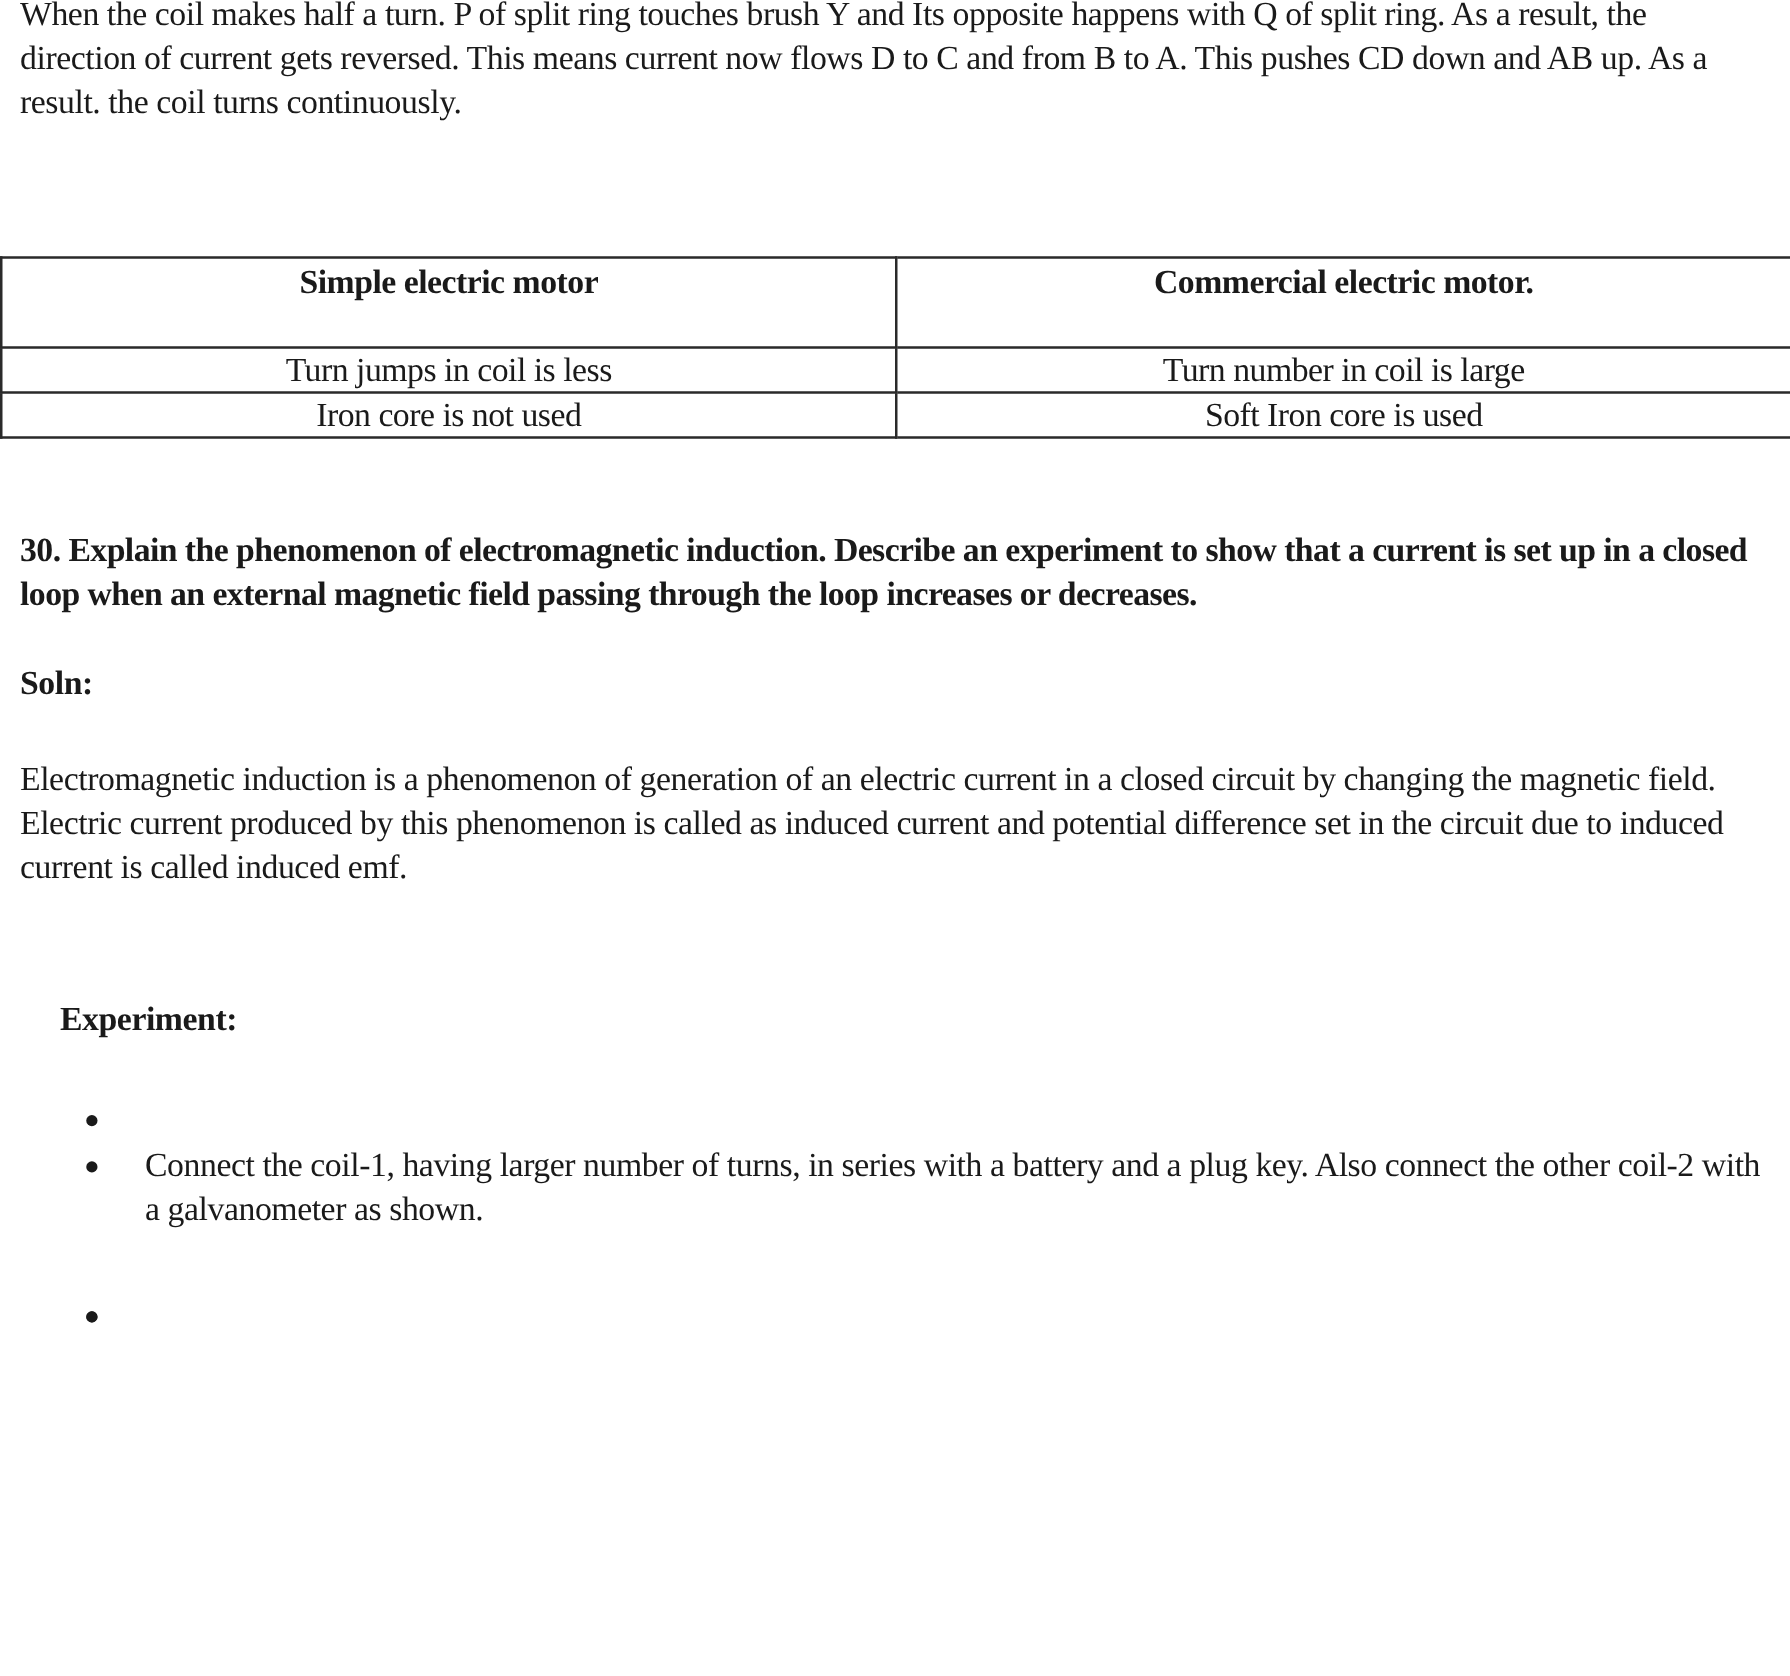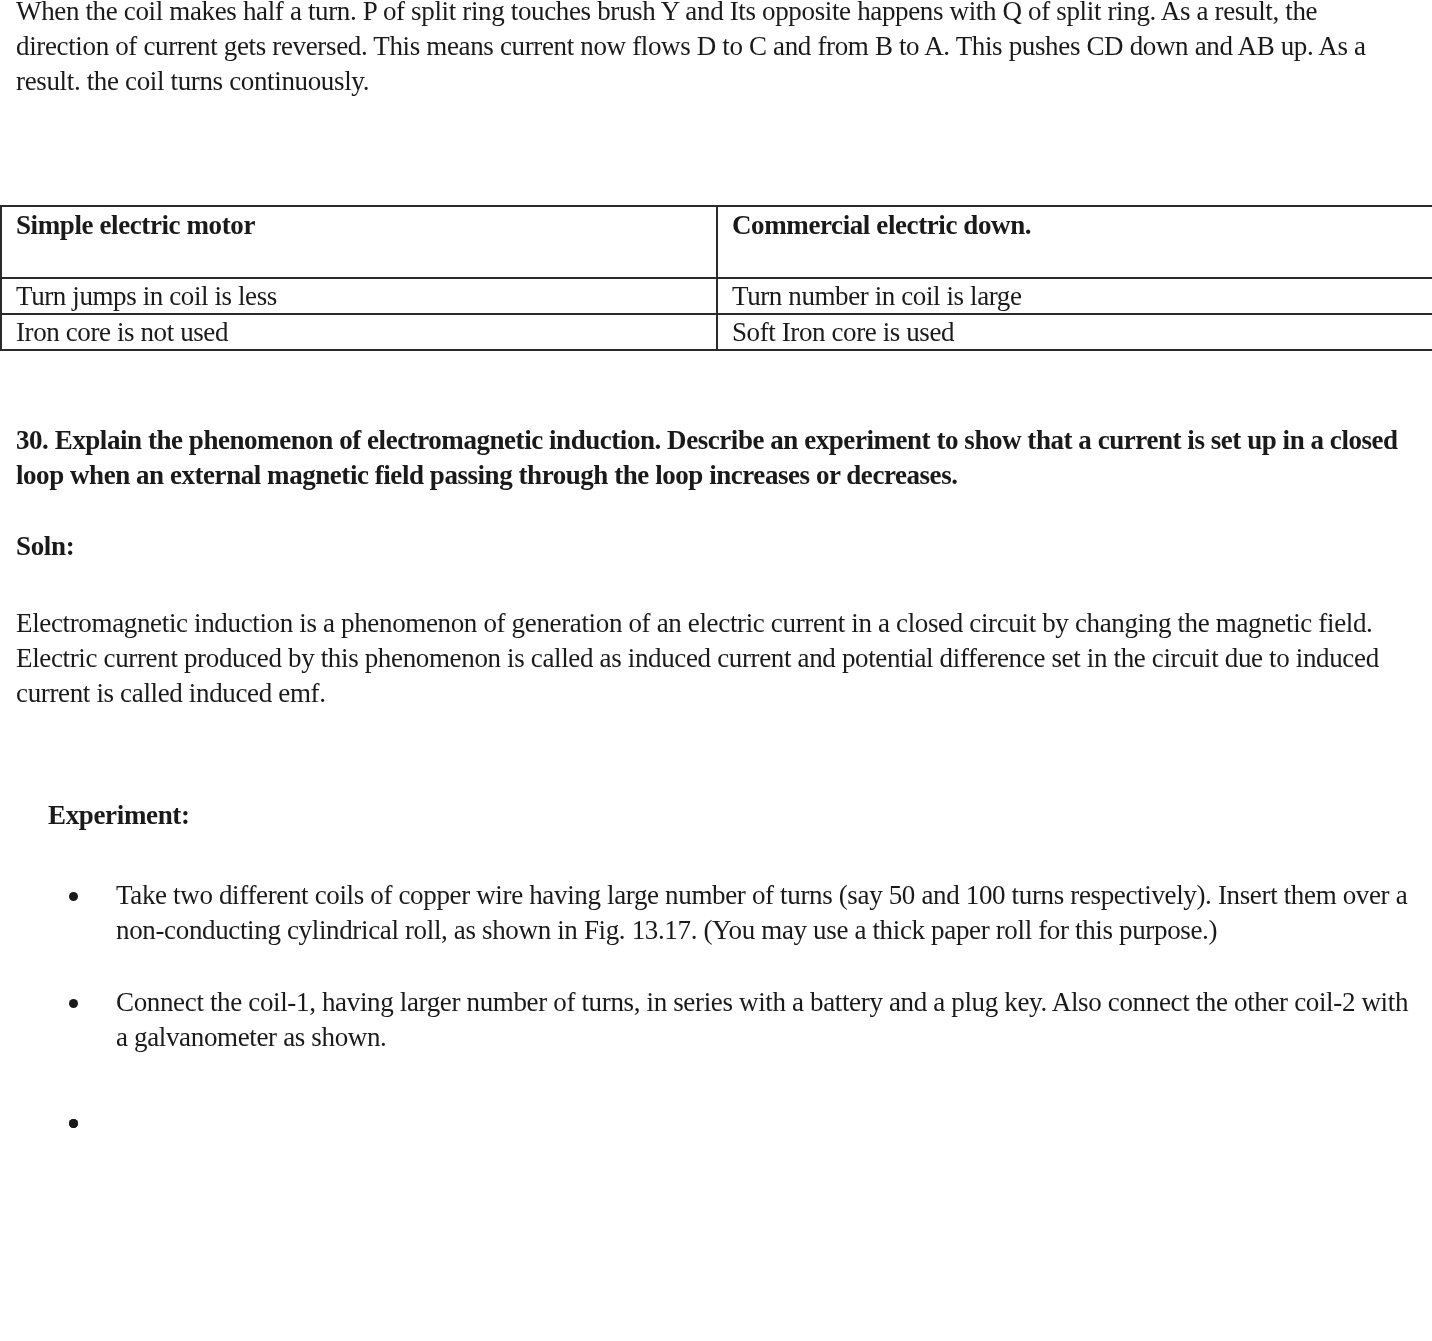--- a/index.html
+++ b/index.html
@@ -37,21 +37,21 @@
       position: absolute;
       left: -16px;
       top: 205px;
       width: 1432px;
       border-collapse: collapse;
       table-layout: fixed;
     }
     table.compare th, table.compare td {
       border: 2px solid #2a2a2a;
       padding: 0 14px;
-      text-align: left;
+      text-align: center;
       vertical-align: top;
       letter-spacing: -0.4px;
     }
     table.compare th {
       font-weight: bold;
       height: 70px;
       padding-top: 0px;
       line-height: 36px;
     }
     table.compare td {
@@ -122,21 +122,21 @@
   <p class="para intro-para">When the coil makes half a turn. P of split ring touches brush Y and Its opposite happens with Q of split ring. As a result, the direction of current gets reversed. This means current now flows D to C and from B to A. This pushes CD down and AB up. As a result. the coil turns continuously.</p>
 
   <table class="compare">
     <colgroup>
         <col class="c1">
         <col class="c2">
       </colgroup>
     <thead>
       <tr>
         <th>Simple electric motor</th>
-        <th>Commercial electric down.</th>
+        <th>Commercial electric motor.</th>
       </tr>
     </thead>
     <tbody>
       <tr>
         <td>Turn jumps in coil is less</td>
         <td>Turn number in coil is large</td>
       </tr>
       <tr>
         <td>Iron core is not used</td>
         <td>Soft Iron core is used</td>
@@ -148,21 +148,20 @@
 
   <p class="para soln-label">Soln:</p>
 
   <p class="para definition">Electromagnetic induction is a phenomenon of generation of an electric current in a closed circuit by changing the magnetic field. Electric current produced by this phenomenon is called as induced current and potential difference set in the circuit due to induced current is called induced emf.</p>
 
   <p class="para experiment-label">Experiment:</p>
 
   <ul class="steps">
     <li class="s1">
       <span class="bullet"></span>
-      <span>Take two different coils of copper wire having large number of turns (say 50 and 100 turns respectively). Insert them over a non-conducting cylindrical roll, as shown in Fig. 13.17. (You may use a thick paper roll for this purpose.)</span>
     </li>
     <li class="s2">
       <span class="bullet"></span>
       <span>Connect the coil-1, having larger number of turns, in series with a battery and a plug key. Also connect the other coil-2 with a galvanometer as shown.</span>
     </li>
     <li class="s3">
       <span class="bullet"></span>
     </li>
     <li class="s4">
       <span class="bullet"></span>

